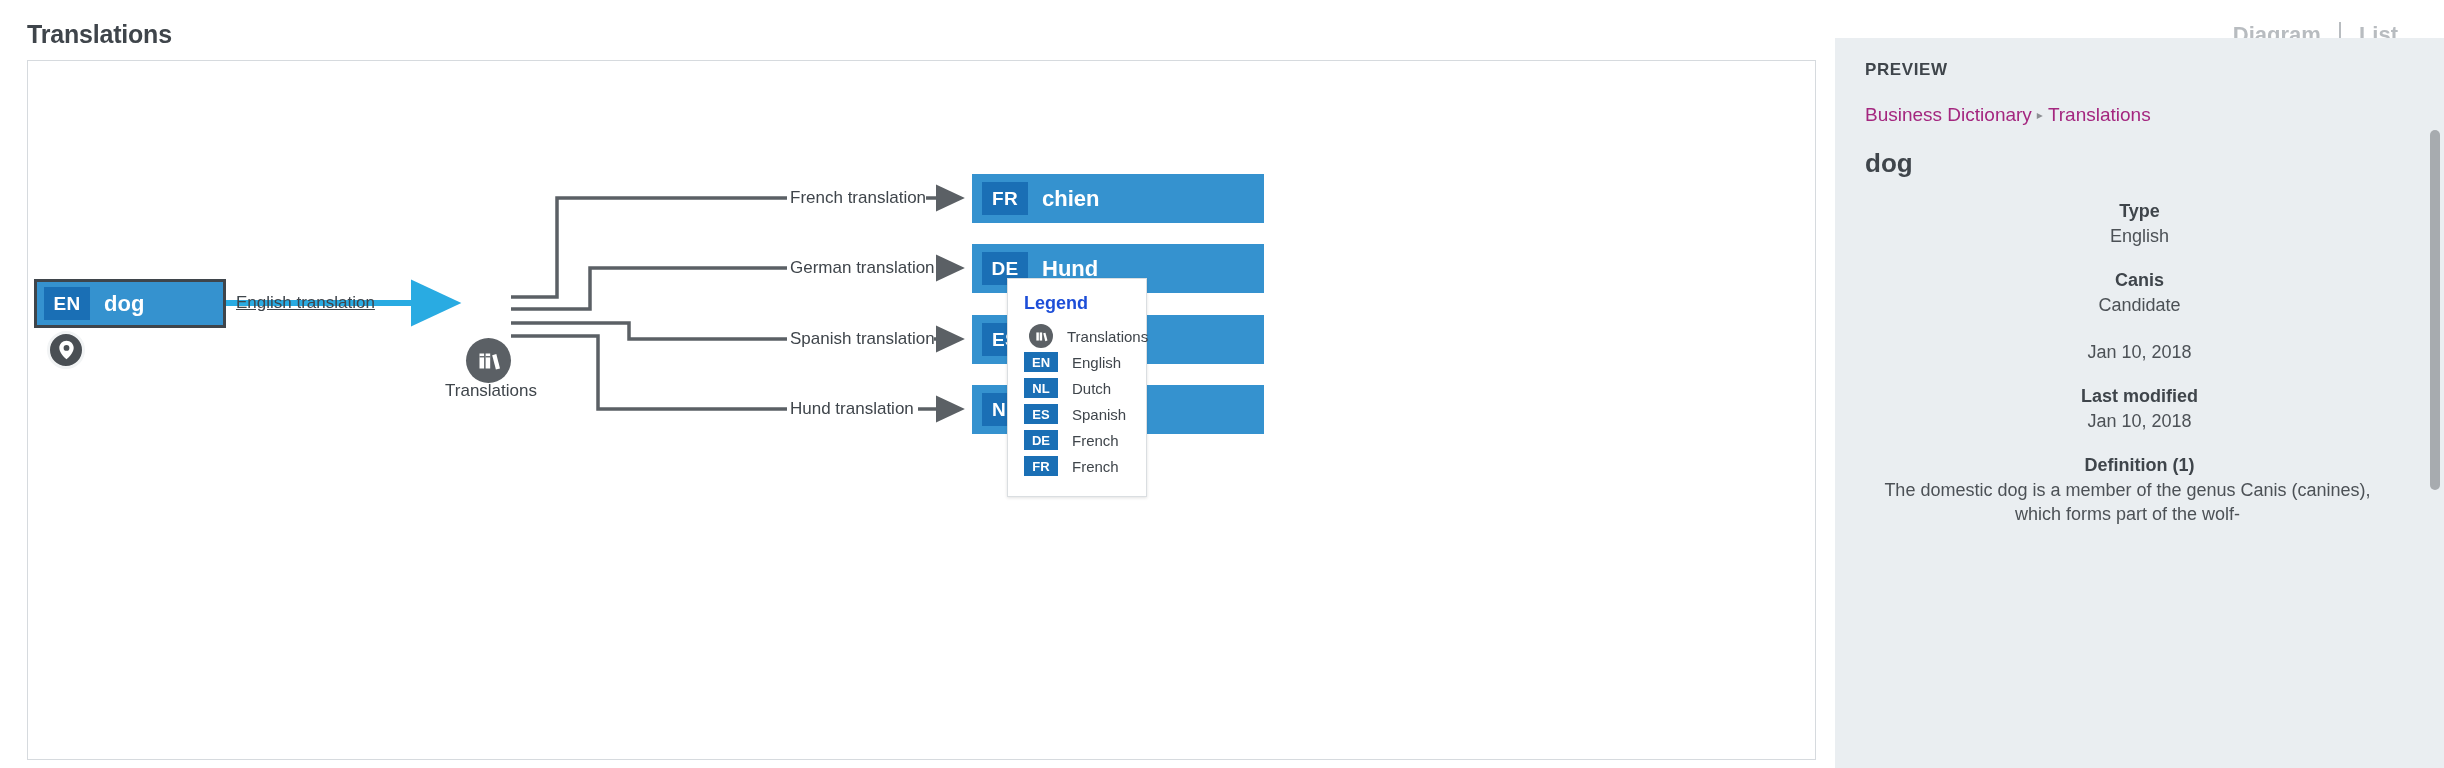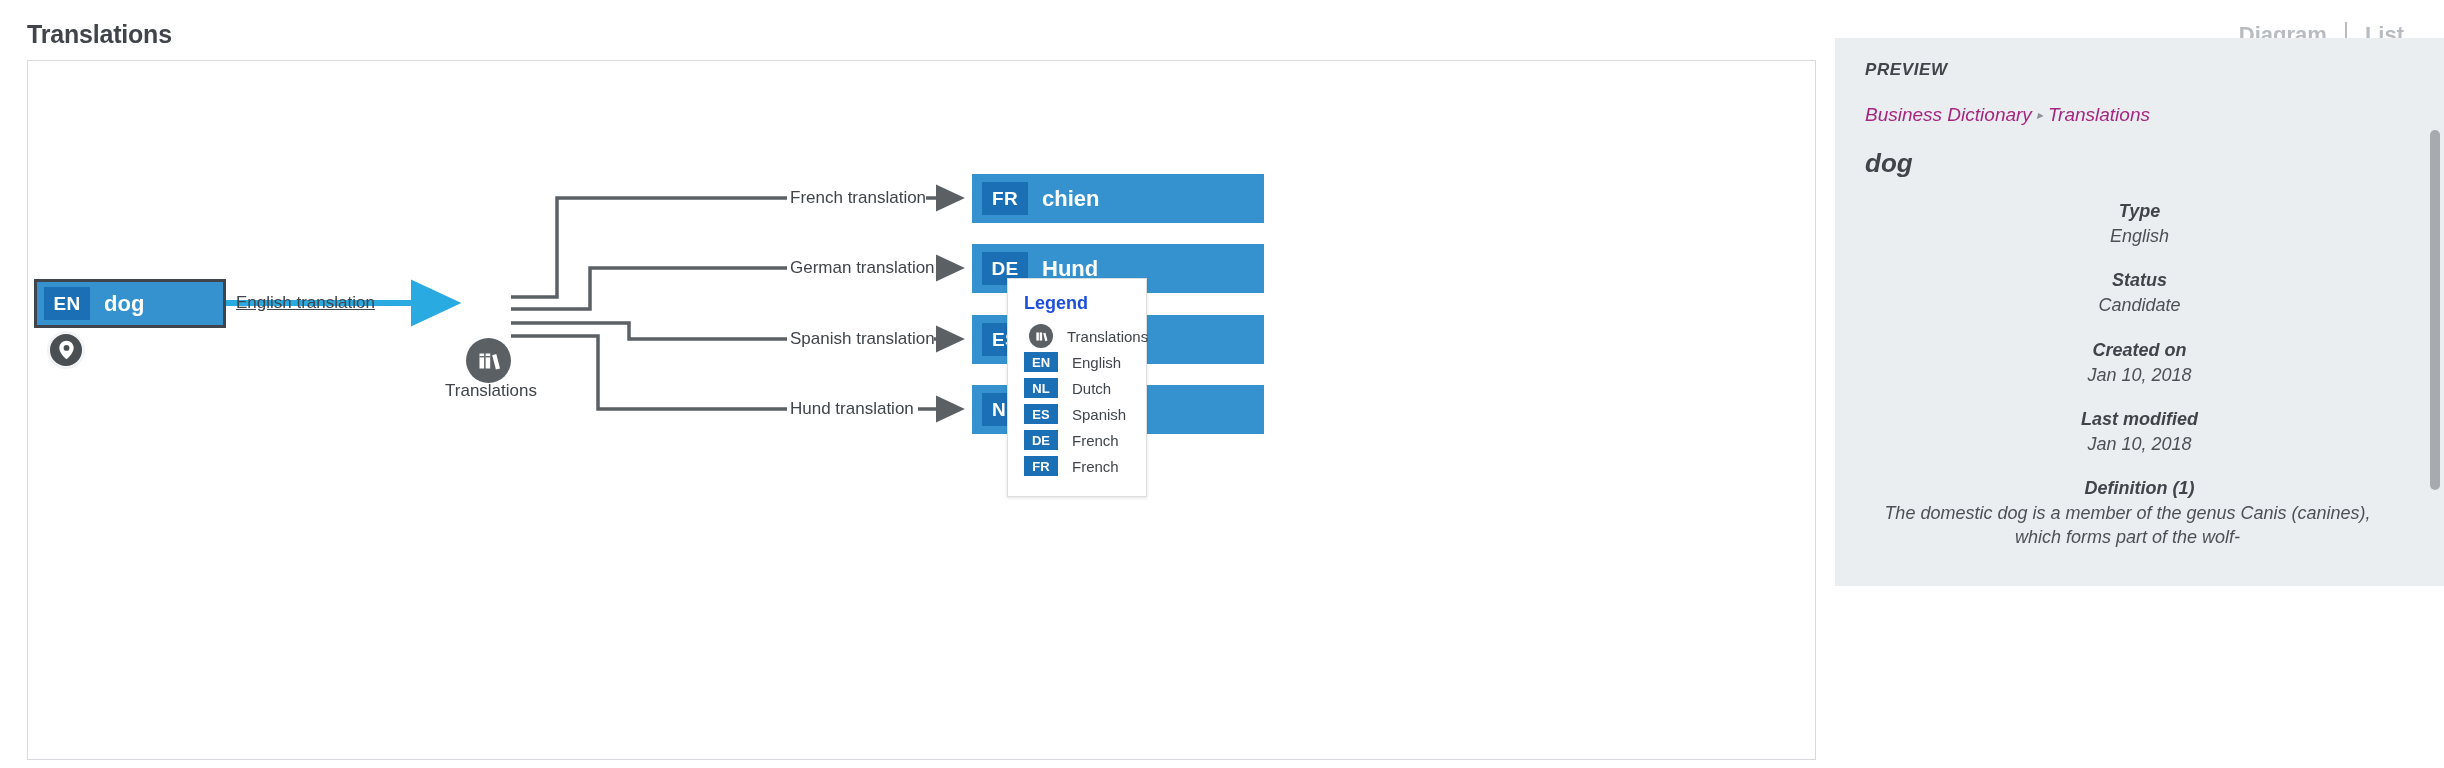--- a/index.html
+++ b/index.html
@@ -11,21 +11,21 @@
   }
   #app { position: relative; width: 2444px; height: 768px; }
 
   
   #page-title {
     position: absolute; left: 27px; top: 20px;
     font-size: 25px; font-weight: bold; color: #3f454b;
     letter-spacing: -0.2px;
   }
   #view-switch {
-    position: absolute; right: 22px; top: 22px;
+    position: absolute; right: 28px; top: 22px;
     display: flex; align-items: center; gap: 0px;
     font-size: 22px; color: #b8bcc0; font-weight: bold;
   }
   #view-switch .vs-item { padding: 0 18px; cursor: pointer; }
   #view-switch .vs-sep {
     width: 2px; height: 26px; background: #b8bcc0;
   }
 
   
   #canvas {
@@ -112,24 +112,23 @@
     background: #5b6065; margin-left: 5px; margin-right: 5px;
   }
   .legend-label {
     margin-left: 14px; font-size: 15px; color: #3f454b; white-space: nowrap;
   }
   .legend-row.hub .legend-label { margin-left: 9px; }
 
   
   #preview {
     position: absolute; left: 1835px; top: 38px;
-    width: 609px; height: 548px;
+    width: 609px; height: 730px;
     background: #eaeef1;
     overflow: hidden;
-    font-style: italic;
   }
   #preview-inner { padding: 22px 30px 0 30px; }
   #preview-heading {
     font-size: 17px; font-weight: bold; color: #3f454b;
     letter-spacing: 0.6px; margin-bottom: 24px;
   }
   #breadcrumb {
     font-size: 19px; color: #a4267f; margin-bottom: 22px;
     display: flex; align-items: center; gap: 5px;
   }
@@ -300,26 +299,25 @@
       </div>
 
       <div id="preview-term">dog</div>
 
       <div class="field">
         <div class="field-label">Type</div>
         <div class="field-value">English</div>
       </div>
 
       <div class="field">
-        <div class="field-label">Status</div>
+        <div class="field-label">Canis</div>
         <div class="field-value">Candidate</div>
       </div>
 
       <div class="field">
-        <div class="field-label">Created on</div>
         <div class="field-value">Jan 10, 2018</div>
       </div>
 
       <div class="field">
         <div class="field-label">Last modified</div>
         <div class="field-value">Jan 10, 2018</div>
       </div>
 
       <div class="field">
         <div class="field-label">Definition (1)</div>

